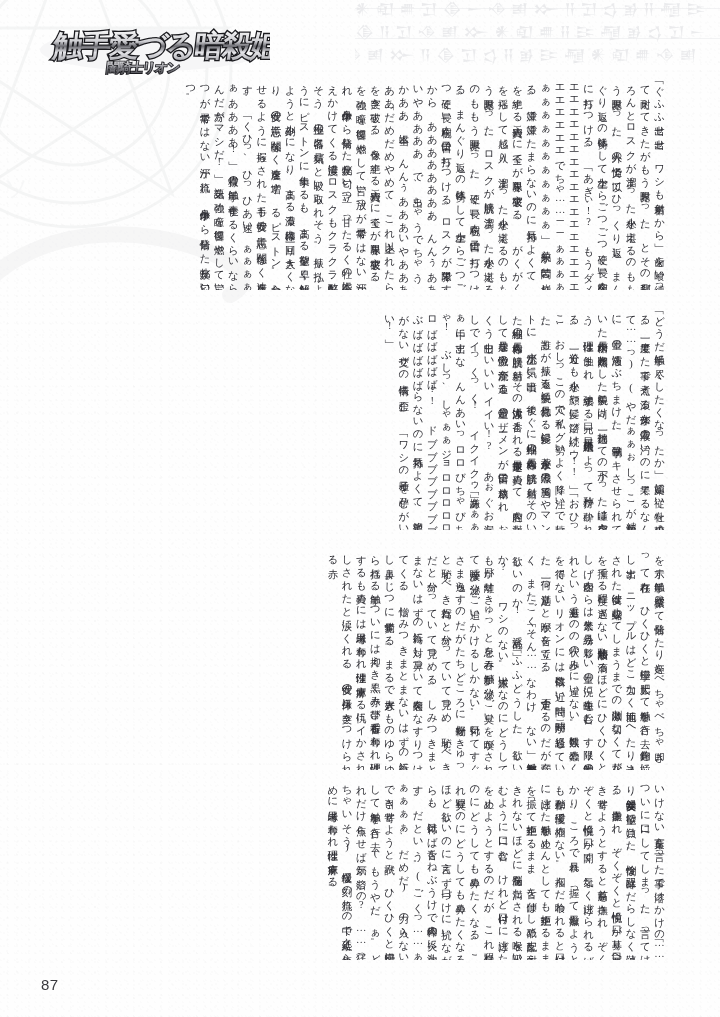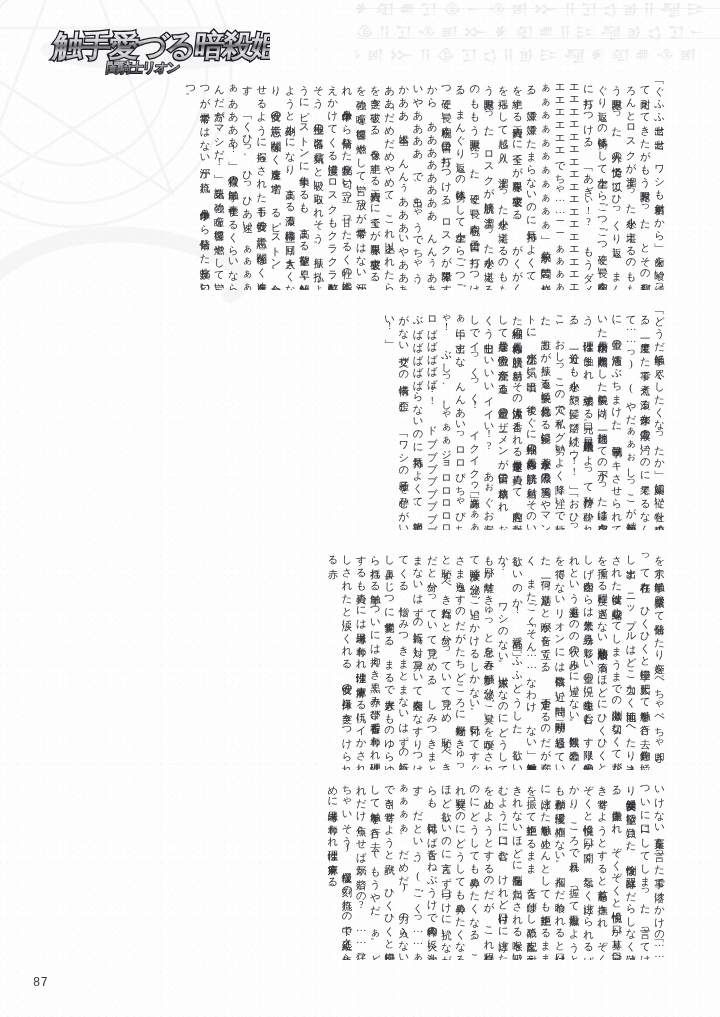--- a/index.html
+++ b/index.html
@@ -80,23 +80,23 @@
     overflow:hidden;
     z-index:4;
   }
   #band-1{left:24px;top:78px;width:642px;height:212px;}
   #band-2{left:24px;top:308px;width:642px;height:222px;}
   #band-3{left:24px;top:548px;width:642px;height:222px;}
   #band-4{left:24px;top:778px;width:642px;height:182px;}
   .band p{margin:0;}
   
   #page-number{
-    position:absolute;left:33px;top:976px;
-    font-family:Liberation Mono, monospace;
-    font-size:12px;color:#39393e;letter-spacing:.4px;
+    position:absolute;left:41px;top:976px;
+    font-family:Liberation Sans, sans-serif;
+    font-size:15px;color:#39393e;letter-spacing:.4px;
     z-index:7;
   }
 </style>
 </head>
 <body>
 
 <div id="page">
 
   <div class="grain"></div>
 

